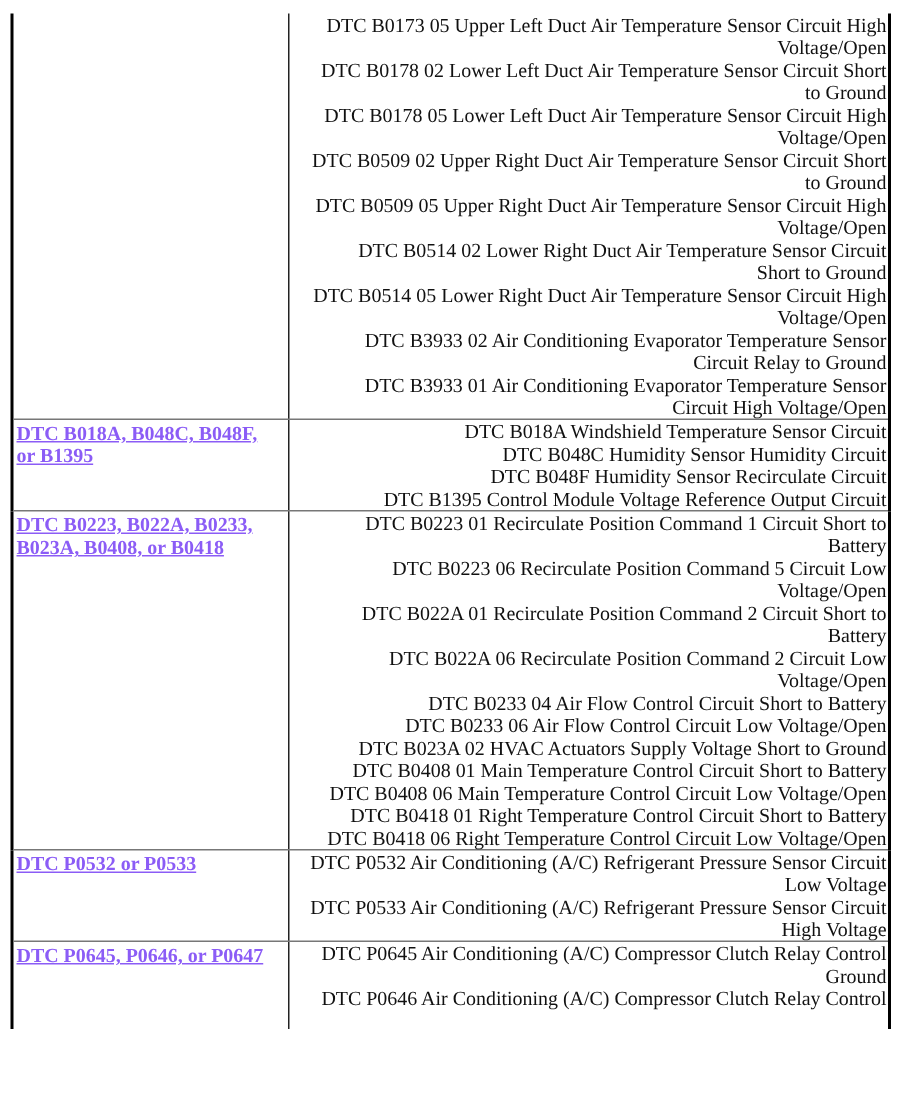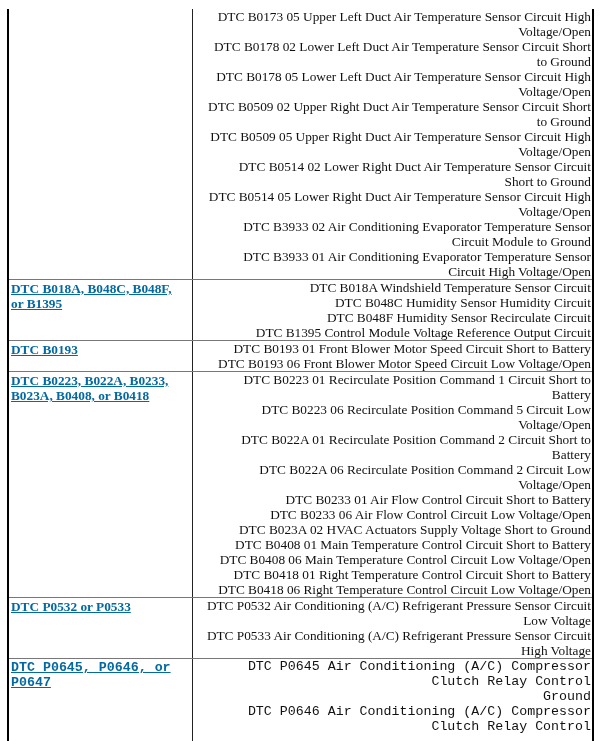--- a/index.html
+++ b/index.html
@@ -44,26 +44,25 @@
       border-right: 2px solid #000;
       border-top: 1px solid #777;
       border-bottom: 1px solid #777;
       text-align: right;
     }
     tr.first td {
       border-top: none;
     }
     tr.last td {
       border-bottom: none;
-      font-family: Liberation Mono, monospace;
     }
     .code-link {
       font-weight: bold;
       text-decoration: underline;
-      color: #0369a1;
+      color: #8b5cf6;
       display: block;
       padding-top: 1px;
     }
     .desc-line {
       display: block;
       text-align: right;
     }
     .row-pad-bottom {
       height: 13px;
     }
@@ -86,70 +85,59 @@
           <span class="desc-line">Voltage/Open</span>
           <span class="desc-line">DTC B0509 02 Upper Right Duct Air Temperature Sensor Circuit Short</span>
           <span class="desc-line">to Ground</span>
           <span class="desc-line">DTC B0509 05 Upper Right Duct Air Temperature Sensor Circuit High</span>
           <span class="desc-line">Voltage/Open</span>
           <span class="desc-line">DTC B0514 02 Lower Right Duct Air Temperature Sensor Circuit</span>
           <span class="desc-line">Short to Ground</span>
           <span class="desc-line">DTC B0514 05 Lower Right Duct Air Temperature Sensor Circuit High</span>
           <span class="desc-line">Voltage/Open</span>
           <span class="desc-line">DTC B3933 02 Air Conditioning Evaporator Temperature Sensor</span>
-          <span class="desc-line">Circuit Module to Ground</span>
+          <span class="desc-line">Circuit Relay to Ground</span>
           <span class="desc-line">DTC B3933 01 Air Conditioning Evaporator Temperature Sensor</span>
           <span class="desc-line">Circuit High Voltage/Open</span>
         </td>
       </tr>
 
       <tr>
         <td class="col-code">
           <a class="code-link">
             <span>DTC B018A, B048C, B048F,</span><br>
             <span>or B1395</span>
           </a>
         </td>
         <td class="col-desc">
           <span class="desc-line">DTC B018A Windshield Temperature Sensor Circuit</span>
           <span class="desc-line">DTC B048C Humidity Sensor Humidity Circuit</span>
           <span class="desc-line">DTC B048F Humidity Sensor Recirculate Circuit</span>
           <span class="desc-line">DTC B1395 Control Module Voltage Reference Output Circuit</span>
         </td>
       </tr>
 
-      <tr>
-        <td class="col-code">
-          <a class="code-link">
-            <span>DTC B0193</span>
-          </a>
-        </td>
-        <td class="col-desc">
-          <span class="desc-line">DTC B0193 01 Front Blower Motor Speed Circuit Short to Battery</span>
-          <span class="desc-line">DTC B0193 06 Front Blower Motor Speed Circuit Low Voltage/Open</span>
-        </td>
-      </tr>
 
       <tr>
         <td class="col-code">
           <a class="code-link">
             <span>DTC B0223, B022A, B0233,</span><br>
             <span>B023A, B0408, or B0418</span>
           </a>
         </td>
         <td class="col-desc">
           <span class="desc-line">DTC B0223 01 Recirculate Position Command 1 Circuit Short to</span>
           <span class="desc-line">Battery</span>
           <span class="desc-line">DTC B0223 06 Recirculate Position Command 5 Circuit Low</span>
           <span class="desc-line">Voltage/Open</span>
           <span class="desc-line">DTC B022A 01 Recirculate Position Command 2 Circuit Short to</span>
           <span class="desc-line">Battery</span>
           <span class="desc-line">DTC B022A 06 Recirculate Position Command 2 Circuit Low</span>
           <span class="desc-line">Voltage/Open</span>
-          <span class="desc-line">DTC B0233 01 Air Flow Control Circuit Short to Battery</span>
+          <span class="desc-line">DTC B0233 04 Air Flow Control Circuit Short to Battery</span>
           <span class="desc-line">DTC B0233 06 Air Flow Control Circuit Low Voltage/Open</span>
           <span class="desc-line">DTC B023A 02 HVAC Actuators Supply Voltage Short to Ground</span>
           <span class="desc-line">DTC B0408 01 Main Temperature Control Circuit Short to Battery</span>
           <span class="desc-line">DTC B0408 06 Main Temperature Control Circuit Low Voltage/Open</span>
           <span class="desc-line">DTC B0418 01 Right Temperature Control Circuit Short to Battery</span>
           <span class="desc-line">DTC B0418 06 Right Temperature Control Circuit Low Voltage/Open</span>
         </td>
       </tr>
 
       <tr>

